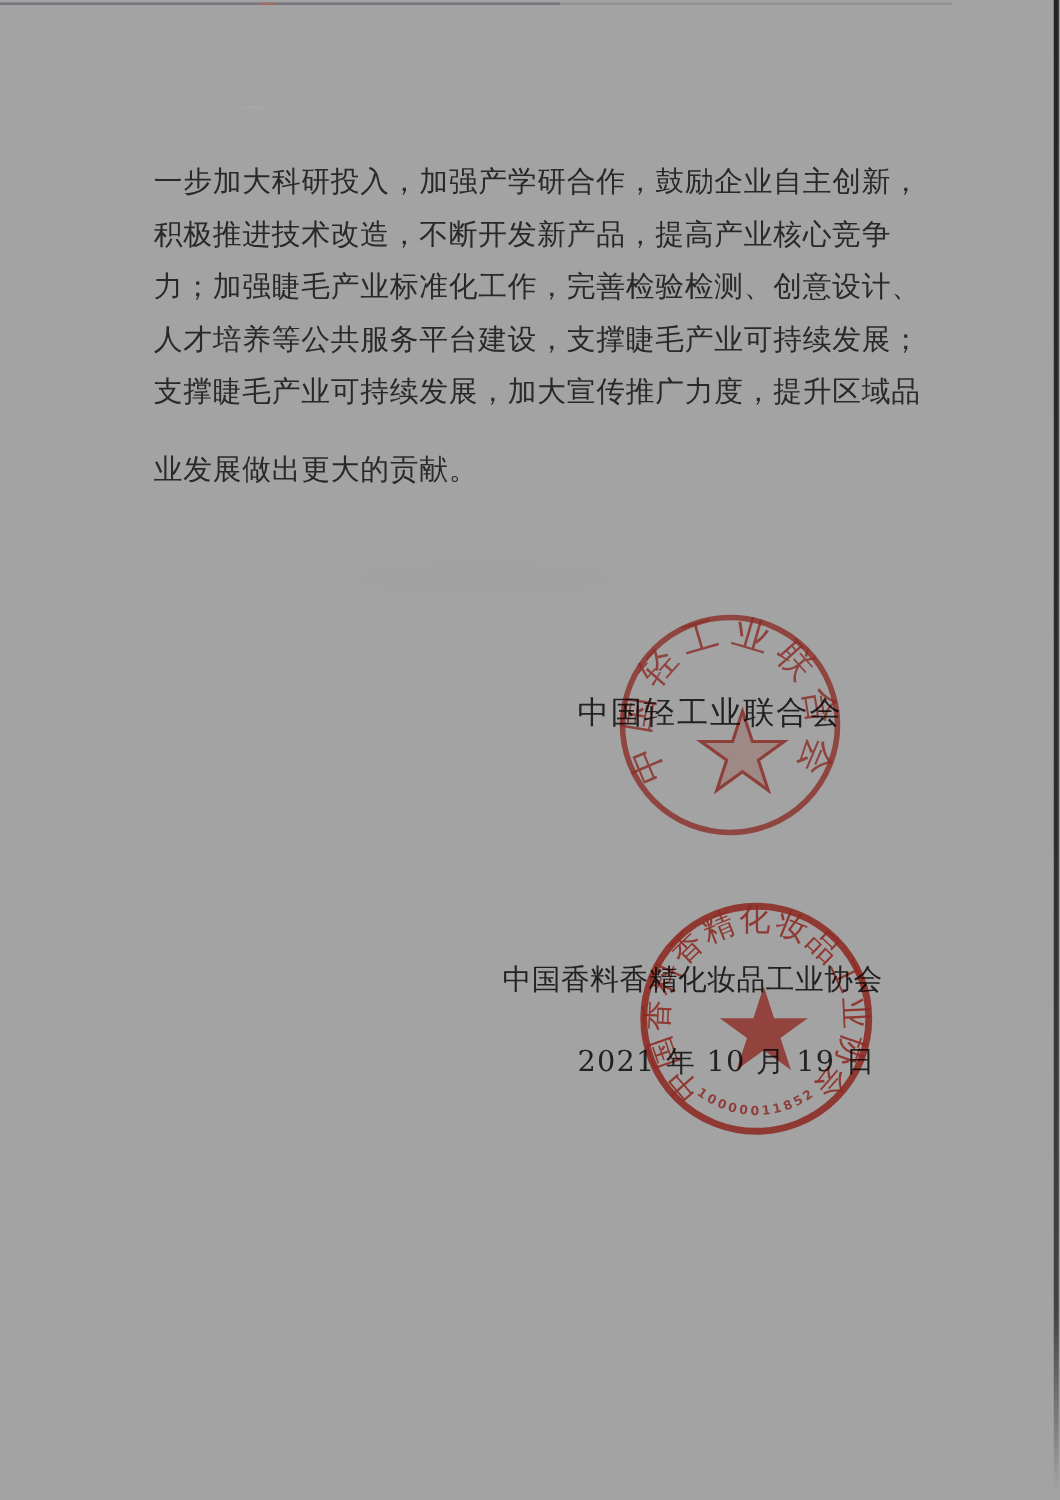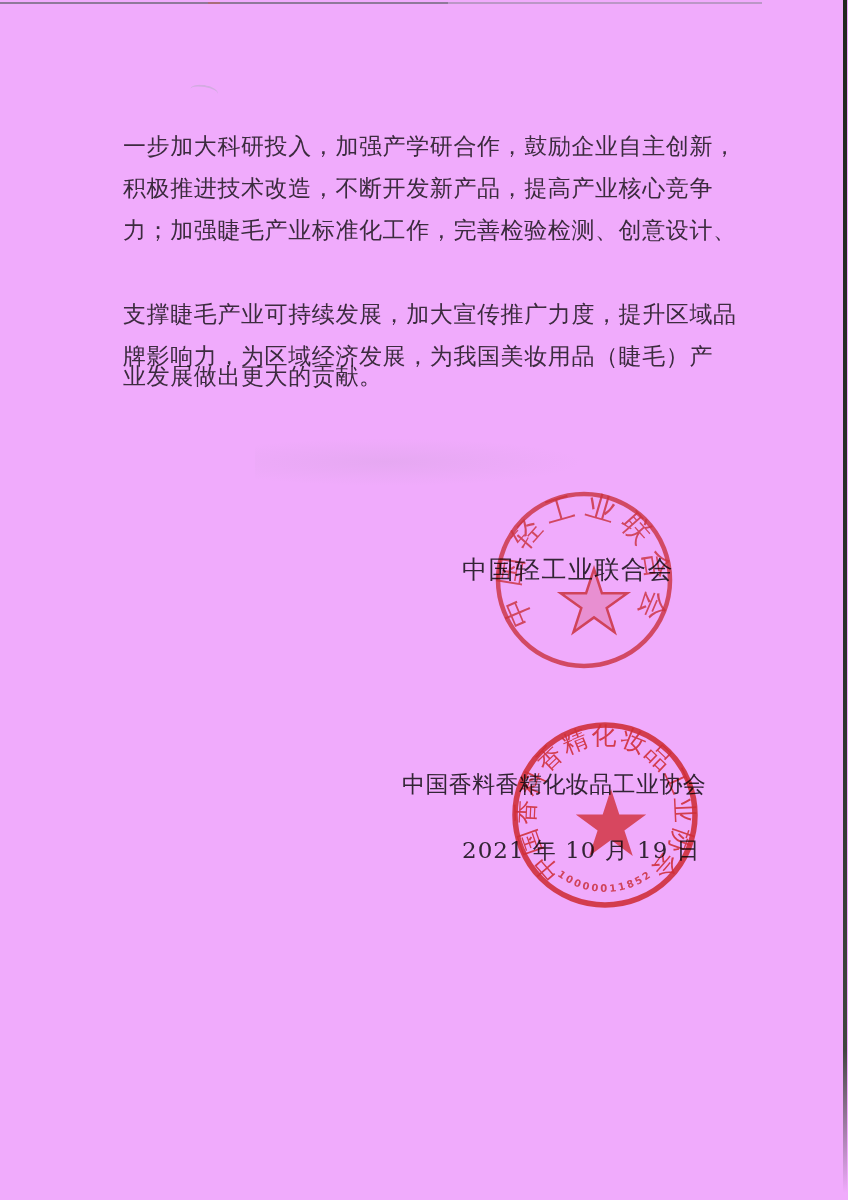--- a/index.html
+++ b/index.html
@@ -1,20 +1,20 @@
 <!DOCTYPE html>
 <html><head>
 <meta charset="utf-8">
 <style>
   html, body { margin: 0; padding: 0; background: #ffffff; }
   .page {
     position: relative;
     width: 848px;
     height: 1200px;
-    background: #f0abfc;
+    background: #a3a3a3;
     overflow: hidden;
     font-family: "DejaVu Serif", "Liberation Serif", serif;
   }
 
   
   .scan-top-line-a {
     position: absolute; left: 0; top: 2px; width: 448px; height: 2px;
     background: #5a5e66; opacity: 0.65;
   }
   .scan-top-line-b {
@@ -96,22 +96,22 @@
   <div class="scan-top-line-a"></div>
   <div class="scan-top-line-b"></div>
   <div class="scan-top-red-speck"></div>
   <div class="scan-right-line"></div>
   <div class="scan-smudge"></div>
   <div class="scan-ghost"></div>
 
   <div class="body-line" style="top:133px">一步加大科研投入，加强产学研合作，鼓励企业自主创新，</div>
   <div class="body-line" style="top:175px">积极推进技术改造，不断开发新产品，提高产业核心竞争</div>
   <div class="body-line" style="top:217px">力；加强睫毛产业标准化工作，完善检验检测、创意设计、</div>
+  <div class="body-line" style="top:259px">人才培养等公共服务平台建设，支撑睫毛产业可持续发展；</div>
   <div class="body-line" style="top:301px">支撑睫毛产业可持续发展，加大宣传推广力度，提升区域品</div>
-  <div class="body-line" style="top:343px">牌影响力，为区域经济发展，为我国美妆用品（睫毛）产</div>
   <div class="body-line" style="top:363px">业发展做出更大的贡献。</div>
 
   <div class="sig-text org1">中国轻工业联合会</div>
 
   <svg class="stamp stamp-1" viewBox="0 0 180 180">
     <circle cx="90" cy="90" r="86" fill="none" stroke="#d8493f" stroke-width="4.5" opacity="0.8"></circle>
     <defs>
       <path id="ring1" d="M 41.0,131.1 A 64,64 0 1 1 139.0,131.1" fill="none"></path>
     </defs>
     <text class="ring-text-1" text-anchor="middle">

